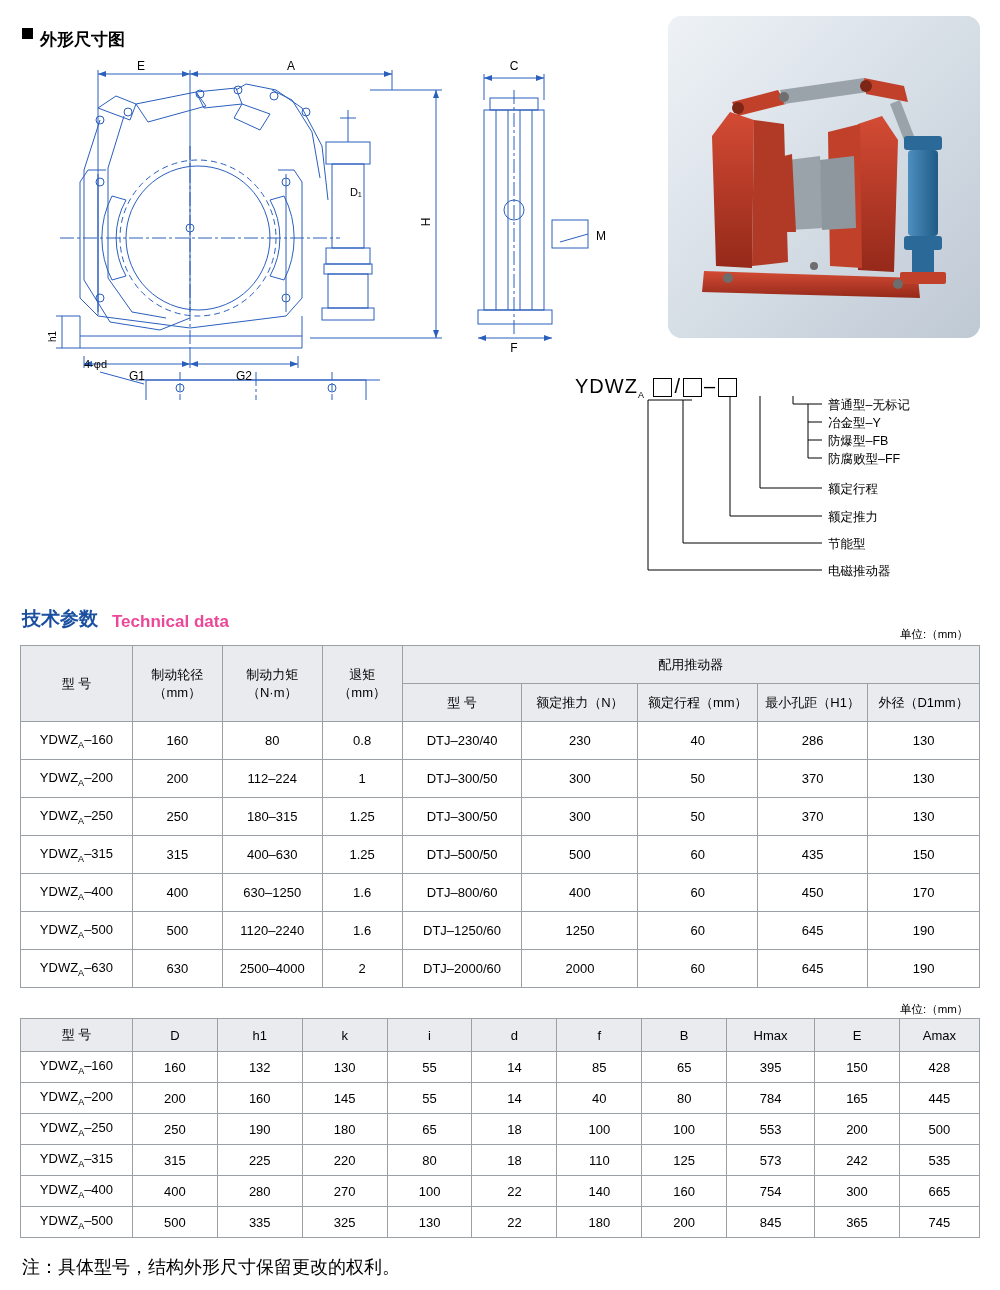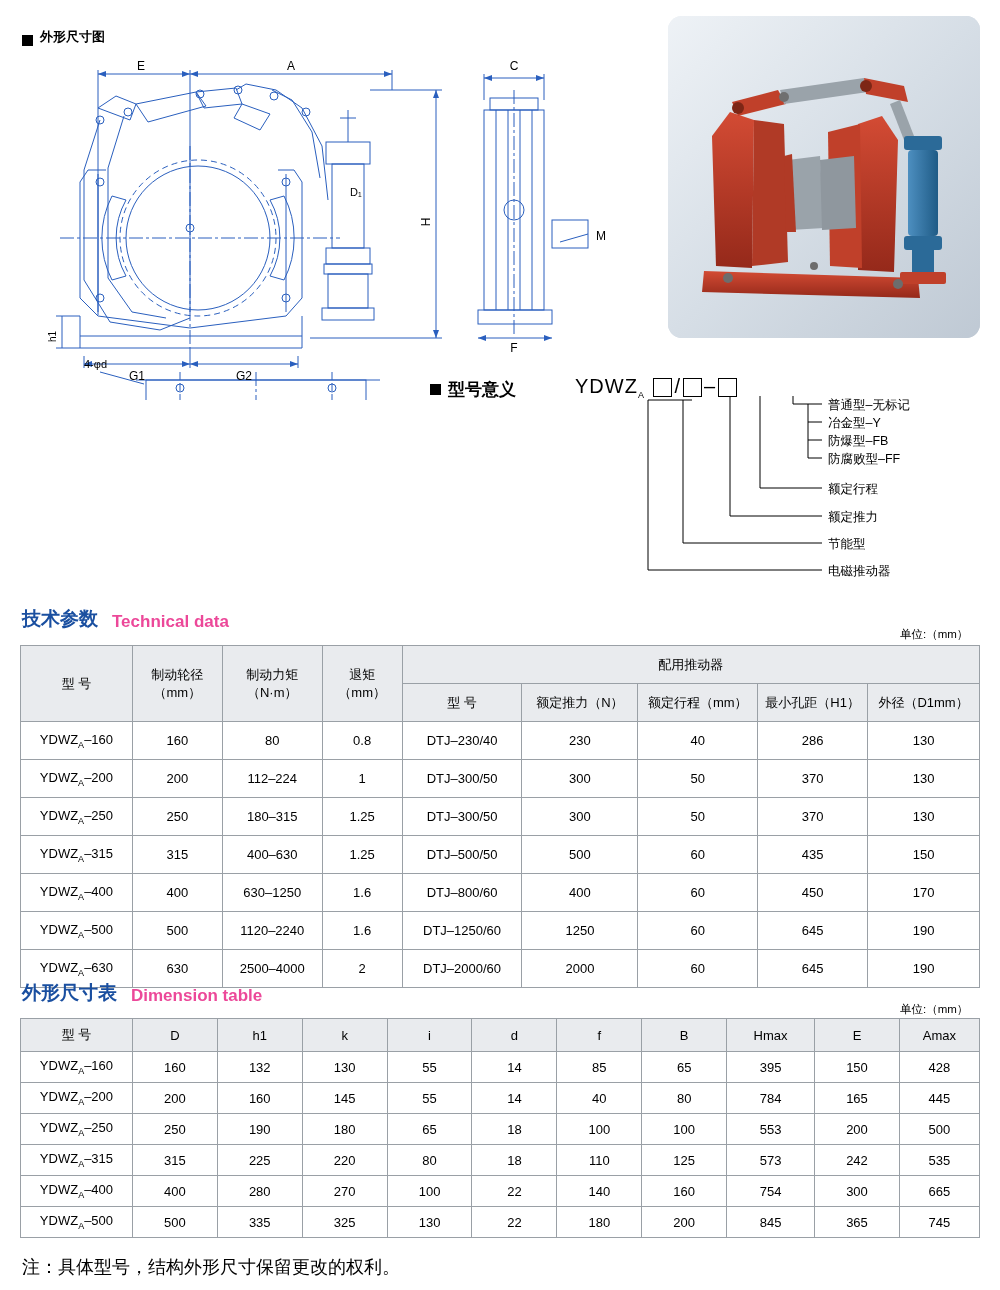--- a/index.html
+++ b/index.html
@@ -4,21 +4,21 @@
 <style>
   html,body{margin:0;padding:0;}
   body{
     width:1000px;height:1290px;background:#ffffff;
     font-family:"Liberation Sans","DejaVu Sans",sans-serif;
     color:#000;position:relative;overflow:hidden;
   }
   .page{position:relative;width:1000px;height:1290px;}
 
   
-  .sec-head{display:flex;align-items:flex-end;gap:7px;font-size:13px;font-weight:bold;}
+  .sec-head{display:flex;align-items:flex-start;gap:7px;font-size:17px;font-weight:bold;}
   .sq{width:11px;height:11px;background:#000;display:inline-block;}
 
   
   #outline-head{position:absolute;left:22px;top:28px;}
   #drawing{position:absolute;left:40px;top:50px;width:620px;height:350px;}
   #drawing svg{display:block;}
 
   
   #photo{
     position:absolute;left:668px;top:16px;width:312px;height:322px;
@@ -242,24 +242,20 @@
       <rect x="244" y="234" width="22" height="22" fill="#2b6a98"></rect>
       <rect x="232" y="256" width="46" height="12" rx="2" fill="#c0402a"></rect>
 
       <circle cx="60" cy="262" r="5" fill="#6d6d6d"></circle>
       <circle cx="230" cy="268" r="5" fill="#6d6d6d"></circle>
       <circle cx="146" cy="250" r="4" fill="#6d6d6d"></circle>
     </svg>
   </div>
 
   <div id="model-sec">
-    <div id="model-head">
-      <span class="sq"></span>
-      <span>型号意义</span>
-    </div>
     <div id="model-code">
       <span>YDWZ</span><span class="sub">A</span>
       <span class="mbox"></span>/<span class="mbox"></span>–<span class="mbox"></span>
     </div>
 
     <svg width="560" height="215" style="position:absolute;left:0;top:0;">
       <g stroke="#000" fill="none" stroke-width="1">
         <line x1="363" y1="18" x2="363" y2="26"></line>
         <line x1="363" y1="26" x2="378" y2="26"></line>
         <line x1="378" y1="26" x2="378" y2="80"></line>
@@ -406,24 +402,20 @@
           <td>2</td>
           <td>DTJ–2000/60</td>
           <td>2000</td>
           <td>60</td>
           <td>645</td>
           <td>190</td>
         </tr>
       </tbody>
   </table>
 
-  <div class="tbl-title" style="left:22px;top:980px;">
-    <span class="cn">外形尺寸表</span>
-    <span class="en">Dimension table</span>
-  </div>
   <div class="unit" style="left:900px;top:1002px;">单位:（mm）</div>
 
   <table id="dim-table">
     <colgroup>
       <col style="width:112px">
         <col style="width:85px">
         <col style="width:85px">
         <col style="width:85px">
       <col style="width:85px">
         <col style="width:85px">

